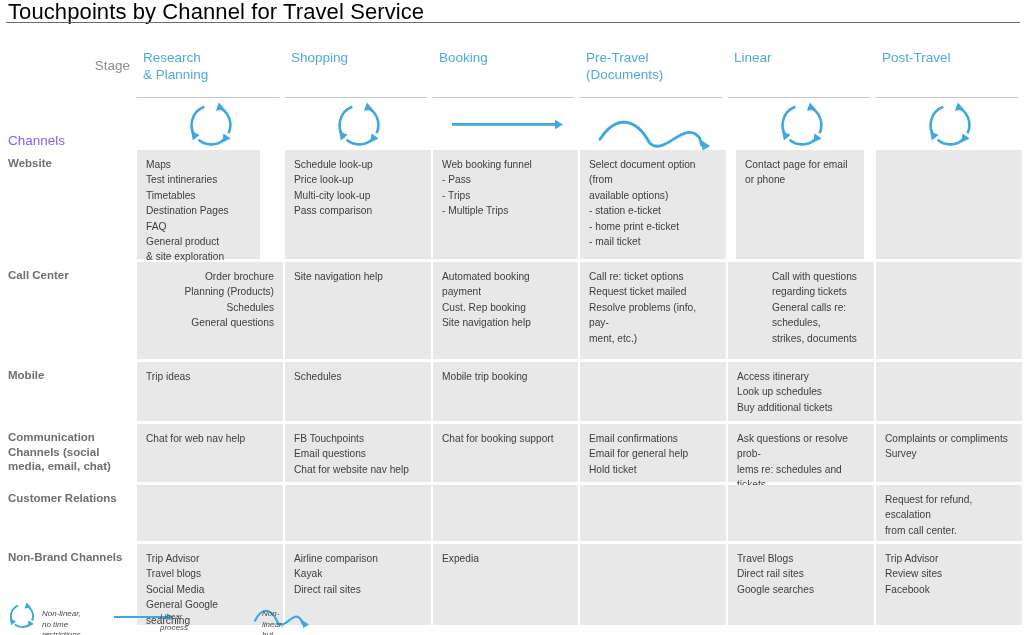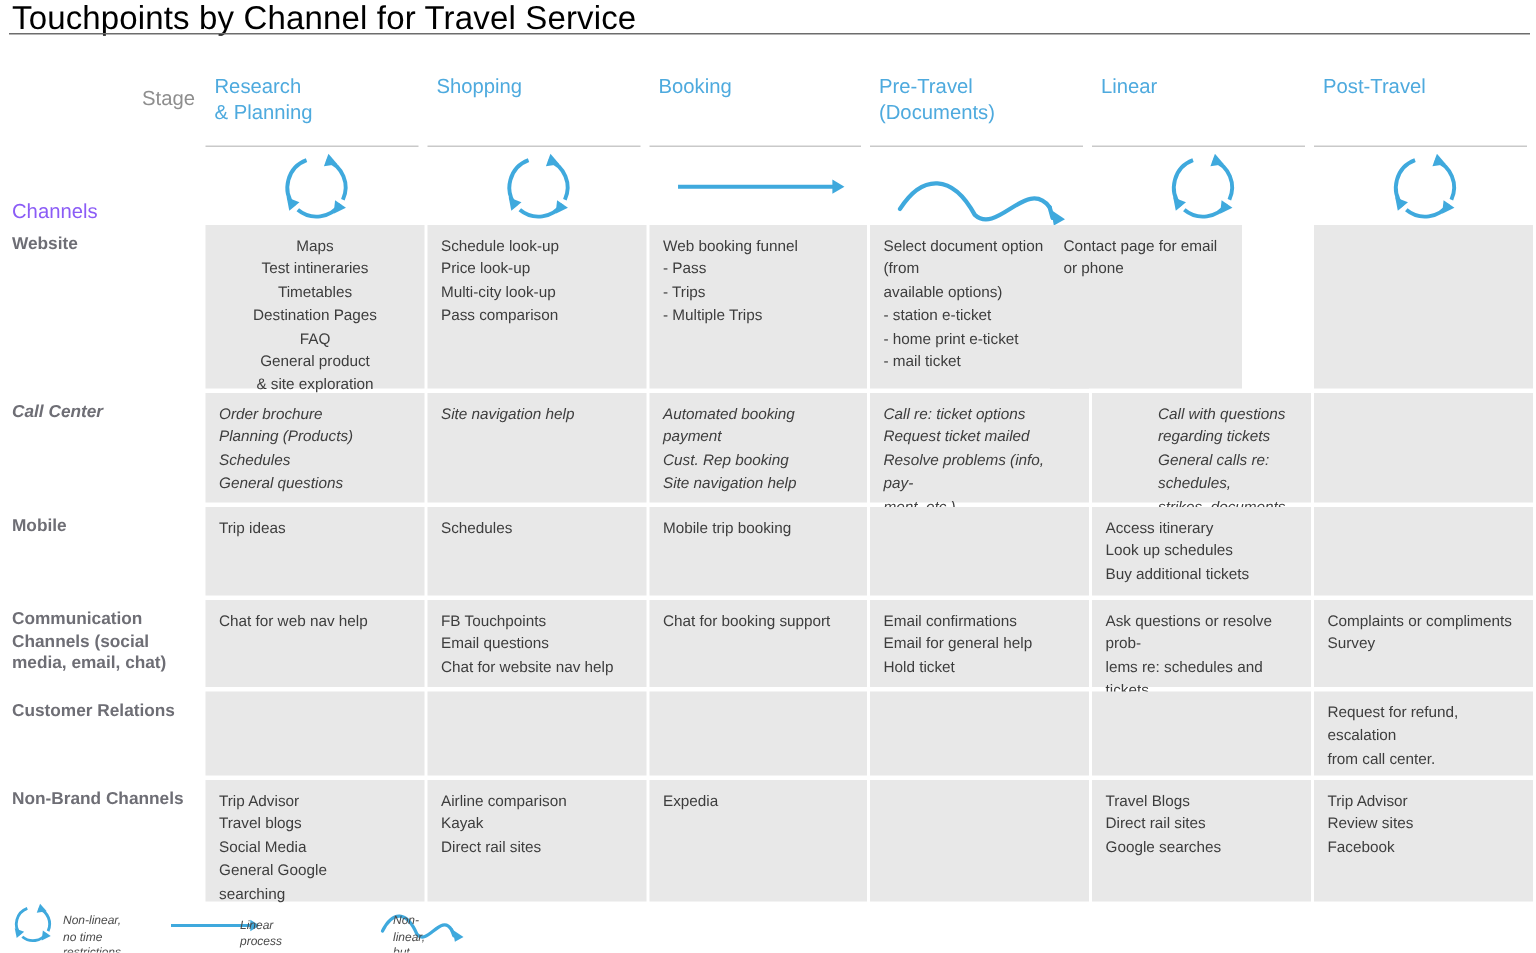--- a/index.html
+++ b/index.html
@@ -170,21 +170,21 @@
               <polygon points="3.12,29.49 4.88,38.46 11.65,32.78" fill="#3fa9dd"></polygon>
             </svg>
           </div>
         </div>
       </div>
   </div>
 
   <div class="grid" id="grid">
       <div class="row" style="height: 112px;">
         <div class="rowlabel">Website</div>
-        <div class="cell" style="left: 137px; width: 146px; text-align: center;">
+        <div class="cell" style="left: 137px; width: 123px;">
           <div class="line">Maps
 Test intineraries
 Timetables
 Destination Pages
 FAQ
 General product
 &amp; site exploration</div>
         </div>
         <div class="cell" style="left: 285px; width: 146px;">
           <div class="line">Schedule look-up
@@ -198,30 +198,30 @@
 - Trips
 - Multiple Trips</div>
         </div>
         <div class="cell" style="left: 580px; width: 146px;">
           <div class="line">Select document option (from
 available options)
 - station e-ticket
 - home print e-ticket
 - mail ticket</div>
         </div>
-        <div class="cell" style="left: 700px; width: 128px;">
+        <div class="cell" style="left: 736px; width: 128px;">
           <div class="line">Contact page for email or phone</div>
         </div>
         <div class="cell" style="left: 876px; width: 146px;">
           <div class="line"></div>
         </div>
       </div>
-      <div class="row white" style="height: 76px; font-style: italic;">
+      <div class="row white" style="height: 100px;">
         <div class="rowlabel">Call Center</div>
-        <div class="cell" style="left: 137px; width: 146px;">
+        <div class="cell" style="left: 137px; width: 146px; text-align: right;">
           <div class="line">Order brochure
 Planning (Products)
 Schedules
 General questions</div>
         </div>
         <div class="cell" style="left: 285px; width: 146px;">
           <div class="line">Site navigation help</div>
         </div>
         <div class="cell" style="left: 433px; width: 145px;">
           <div class="line">Automated booking payment

